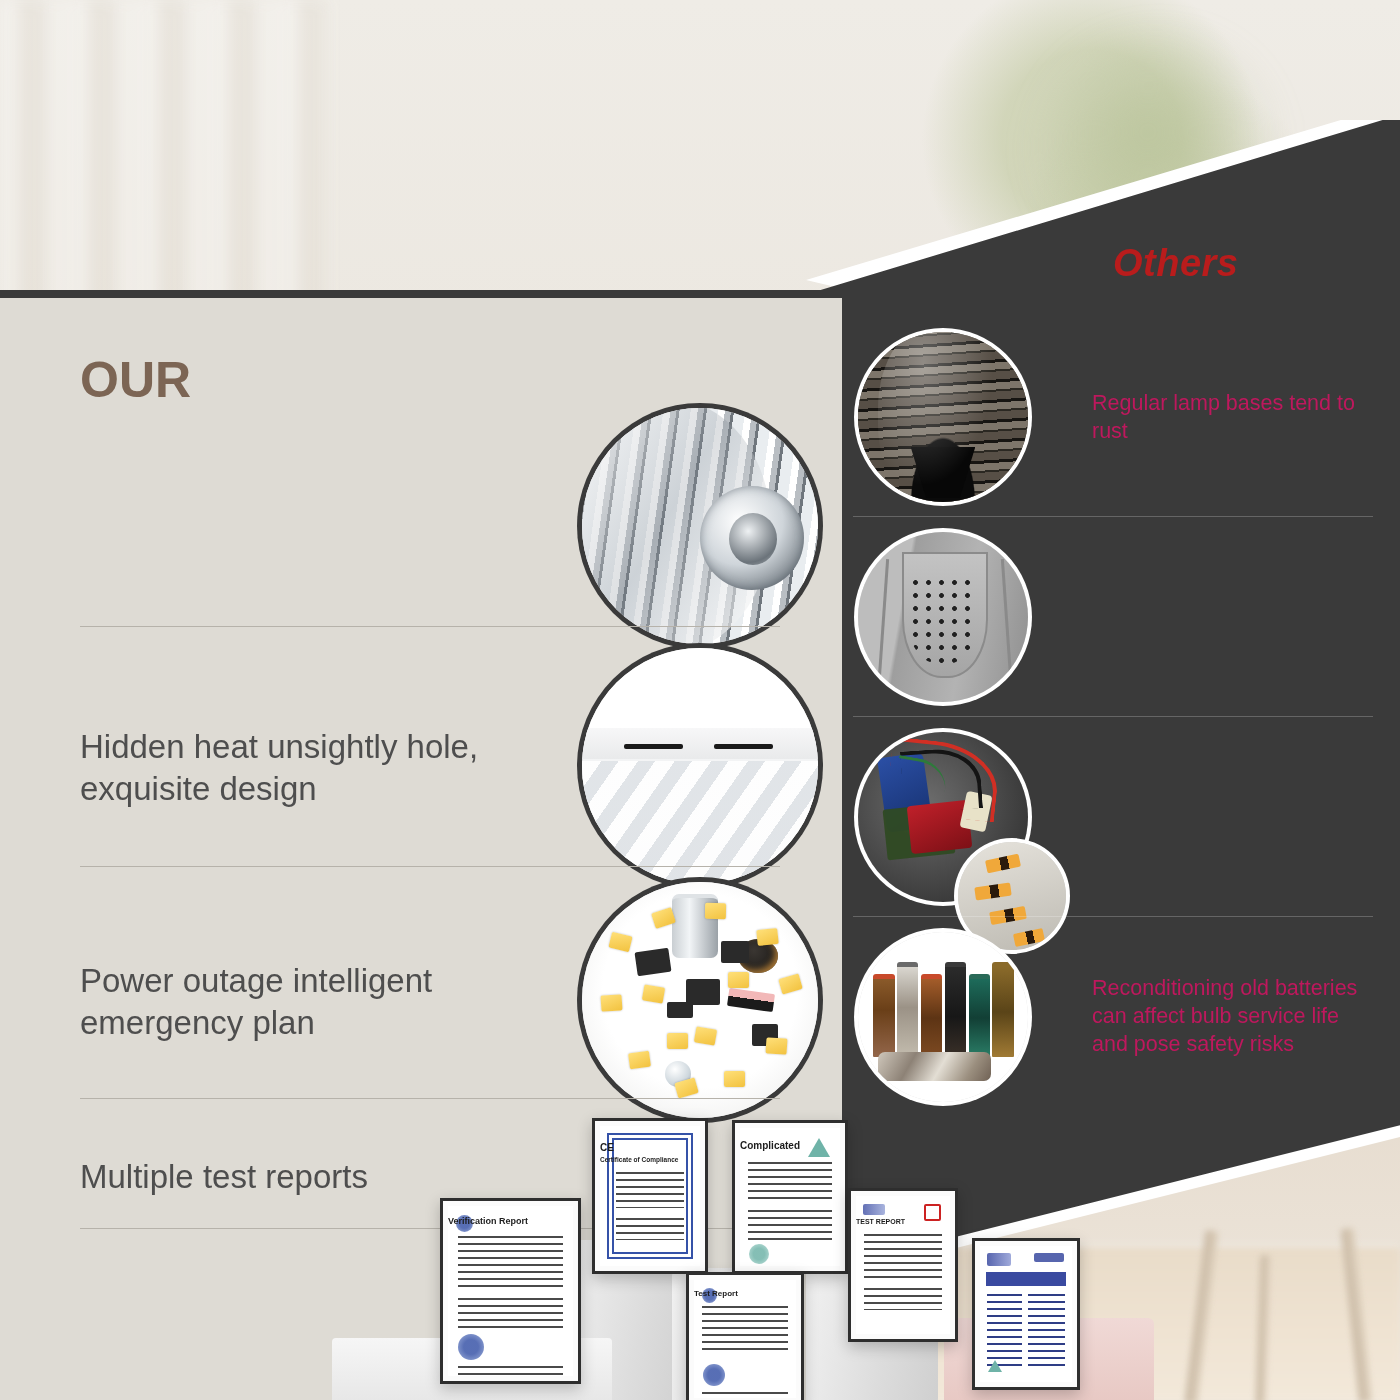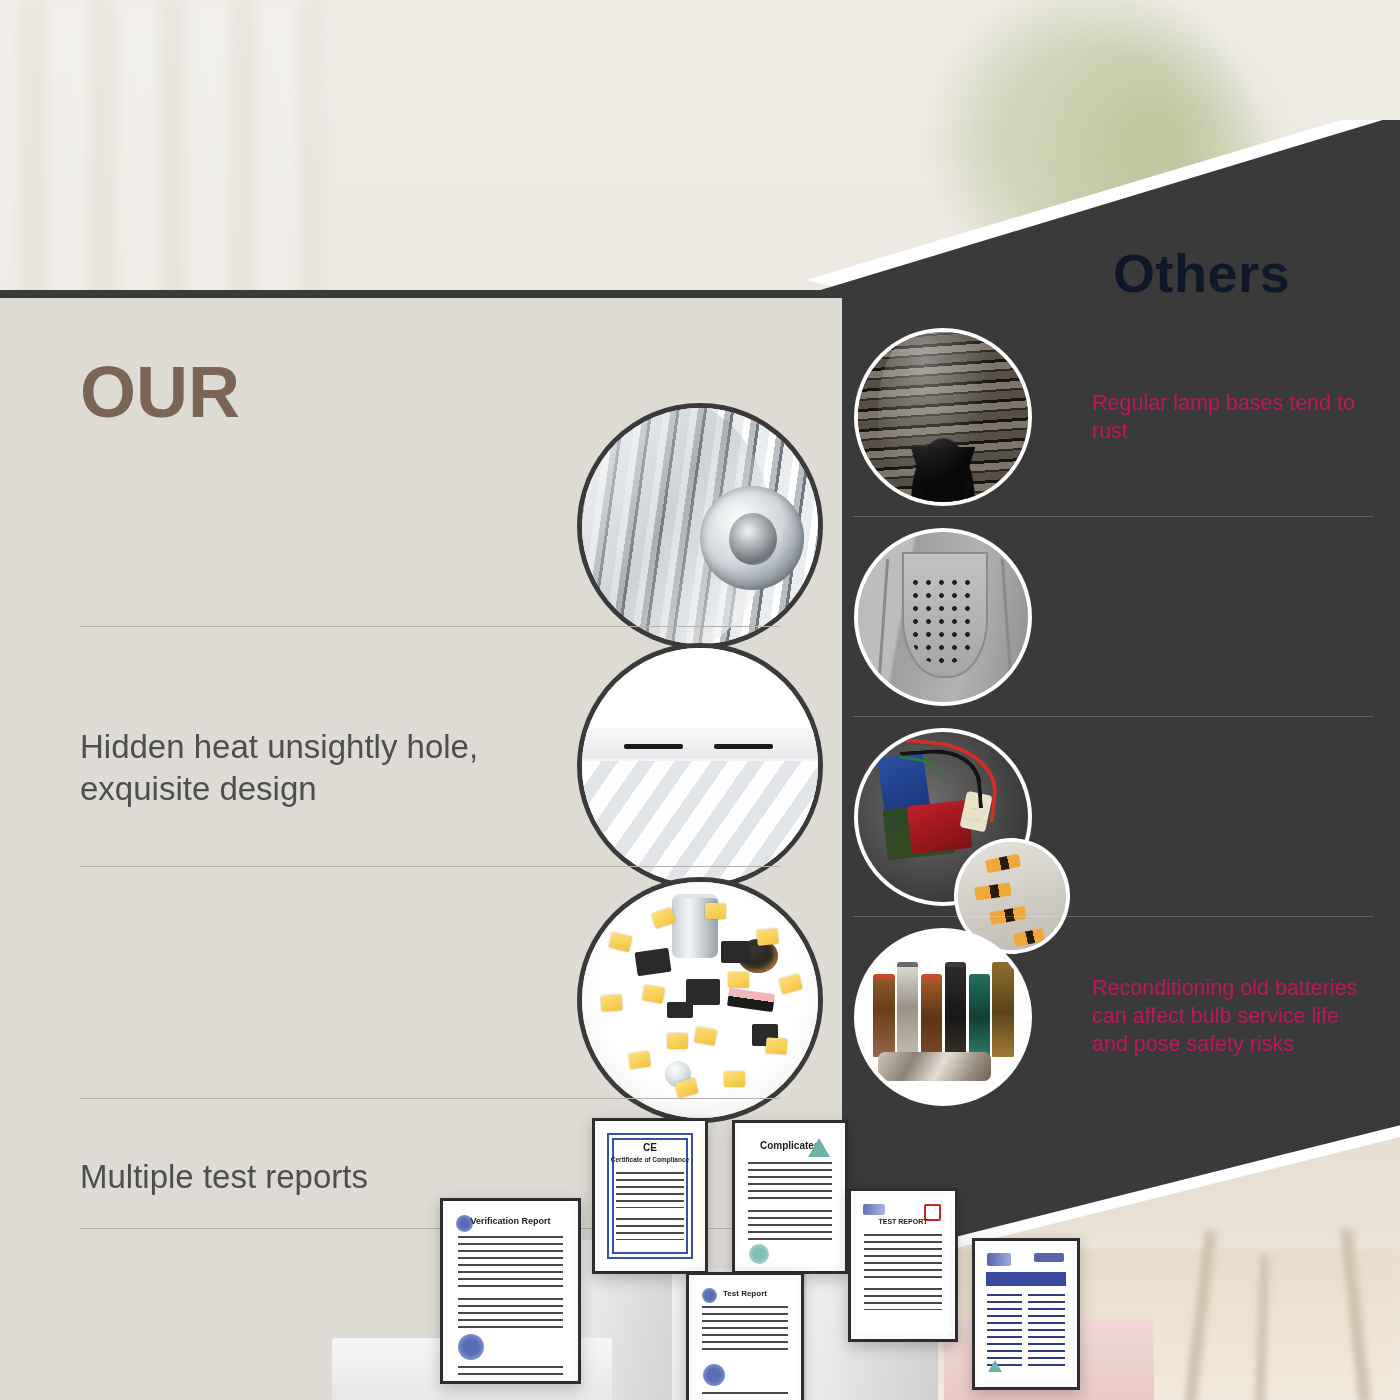--- a/index.html
+++ b/index.html
@@ -35,21 +35,21 @@
   .title .l2{display:block;}
 
   
   .dark-wrap{position:absolute;left:748px;top:120px;width:652px;height:1180px;}
   .dark-outline{position:absolute;inset:0;background:#ffffff;
     -webkit-clip-path:polygon(58px 160px, 800px -62px, 800px 980px, 0px 1180px, 0px 290px, 92px 290px, 92px 168px);
     clip-path:polygon(58px 160px, 800px -62px, 800px 980px, 0px 1180px, 0px 290px, 92px 290px, 92px 168px);}
   .dark-panel{position:absolute;inset:0;background:#3a3a3a;
     -webkit-clip-path:polygon(66px 172px, 800px -50px, 800px 968px, 12px 1166px, 12px 300px, 100px 300px, 100px 180px);
     clip-path:polygon(66px 172px, 800px -50px, 800px 968px, 12px 1166px, 12px 300px, 100px 300px, 100px 180px);}
-  .others-title{position:absolute;left:365px;top:122px;font-size:54px;font-weight:bold;color:#0f172a;letter-spacing:.5px;}
+  .others-title{position:absolute;left:365px;top:122px;font-size:38px;font-weight:bold;color:#b91c1c;letter-spacing:.5px;font-style:italic;}
 
   
   .r-row{position:absolute;left:100px;width:530px;height:193px;}
   .r-row .r-txt{position:absolute;left:244px;top:50%;transform:translateY(-50%);
     width:268px;font-size:21.5px;line-height:1.32;color:#be185d;}
   .r-rule{position:absolute;left:105px;width:520px;height:1px;background:rgba(255,255,255,.22);}
   .r-circ{position:absolute;left:10px;top:50%;transform:translateY(-50%);
     width:170px;height:170px;border-radius:50%;overflow:hidden;background:#ddd;
     box-shadow:0 0 0 4px #ffffff;}
 
@@ -100,21 +100,21 @@
   
   .ph-bat{position:absolute;inset:0;background:#ffffff;}
   .ph-bat s{position:absolute;display:block;bottom:26%;border-radius:3px 3px 1px 1px;text-decoration:none;}
   .ph-bat .lay{position:absolute;left:12%;bottom:12%;width:66%;height:17%;border-radius:7px;
     background:linear-gradient(120deg,#cfc7bb,#8d8276 30%,#e3ded4 55%,#9b8f7f 80%,#6f6154);}
 
   
   .light-wrap{position:absolute;left:0px;top:290px;width:850px;height:1110px;}
   .light-edge{position:absolute;inset:0;background:#3a3a3a;}
   .light-panel{position:absolute;left:0;top:8px;width:842px;height:1102px;background:#dedbd4;}
-  .our-title{position:absolute;left:80px;top:53px;font-size:72px;font-weight:bold;color:#7c6554;letter-spacing:0px;}
+  .our-title{position:absolute;left:80px;top:53px;font-size:50px;font-weight:bold;color:#7c6554;letter-spacing:0px;}
 
   .l-row{position:absolute;left:80px;width:720px;}
   .l-txt{position:absolute;left:0;width:490px;font-size:33px;line-height:1.27;color:#4e4e4e;}
   .l-rule{position:absolute;left:80px;width:700px;height:1px;background:#b6b2aa;}
   .l-circ{position:absolute;width:236px;height:236px;border-radius:50%;overflow:hidden;background:#e9e9e9;
     box-shadow:0 0 0 5px #3a3a3a;}
 
   
   .ph-chrome{position:absolute;inset:0;background:
       repeating-linear-gradient(98deg,#ffffff 0 7px,#b9bec3 7px 13px,#6f767d 13px 16px,#e9edf0 16px 27px);}
@@ -159,21 +159,21 @@
   .podium.p1{left:332px;top:1338px;width:280px;height:80px;border-radius:4px;
     background:linear-gradient(180deg,#f6f6f6,#e3e3e3);}
   .podium.p2{left:560px;top:1240px;width:132px;height:170px;border-radius:10px;}
   .podium.p3{left:672px;top:1268px;width:118px;height:142px;border-radius:8px;}
   .podium.p4{left:806px;top:1248px;width:132px;height:160px;border-radius:10px;}
   .podium.p5{left:944px;top:1318px;width:210px;height:92px;border-radius:6px;
     background:linear-gradient(180deg,#f0d9d6,#e7c7c2);}
 
   .cert{position:absolute;background:#fbfbfb;border:3px solid #2e2e2e;box-shadow:0 5px 14px rgba(0,0,0,.22);}
   .cert .inner{position:absolute;inset:5px;background:#ffffff;overflow:hidden;}
-  .cert .ctitle{position:absolute;left:0;right:0;text-align:center;font-weight:bold;color:#1d1d1d;}
+  .cert .ctitle{position:absolute;left:0;right:0;text-align:left;font-weight:bold;color:#1d1d1d;}
   .cert .lines{position:absolute;left:8%;right:8%;
     background-image:repeating-linear-gradient(180deg,#4a4a4a 0 2px,rgba(0,0,0,0) 2px 7px);}
   .cert .lines.blue{background-image:repeating-linear-gradient(180deg,#2e3d86 0 2px,rgba(0,0,0,0) 2px 7px);}
   .cert .seal{position:absolute;border-radius:50%;background:radial-gradient(circle,#3a55a8 40%,#8fa3d6);opacity:.85;}
   .cert .ceframe{position:absolute;inset:7px;border:7px double #3552a8;}
   .cert .bluebar{position:absolute;left:6%;right:6%;height:14px;background:#3a4aa0;}
   .cert .tri{position:absolute;width:0;height:0;border-left:11px solid transparent;border-right:11px solid transparent;border-bottom:19px solid #6fb3a8;}
   .cert .redmark{position:absolute;width:13px;height:13px;border:2px solid #cc2222;border-radius:2px;}
 
   .cert.c1{left:440px;top:1198px;width:135px;height:180px;}
@@ -282,20 +282,23 @@
       <div class="l-circ" style="left:582px;top:350px">
         <div class="ph-slot">
             <div class="band"></div>
             <div class="sw"></div>
             <div class="sl sl1"></div>
             <div class="sl sl2"></div>
           </div>
       </div>
       <div class="l-rule" style="top:568px"></div>
 
+      <div class="l-row" style="top:652px;height:160px">
+        <div class="l-txt" style="top:10px">Power outage intelligent emergency plan</div>
+      </div>
       <div class="l-circ" style="left:582px;top:584px">
         <div class="ph-pcb" id="pcbfill">
           <div class="cap"></div>
             <div class="ind"></div>
           <div class="ic ic1"></div>
             <div class="ic ic2"></div>
             <div class="ic ic3"></div>
           <div class="ic ic4"></div>
             <div class="ic ic5"></div>
           <div class="conn"></div>

